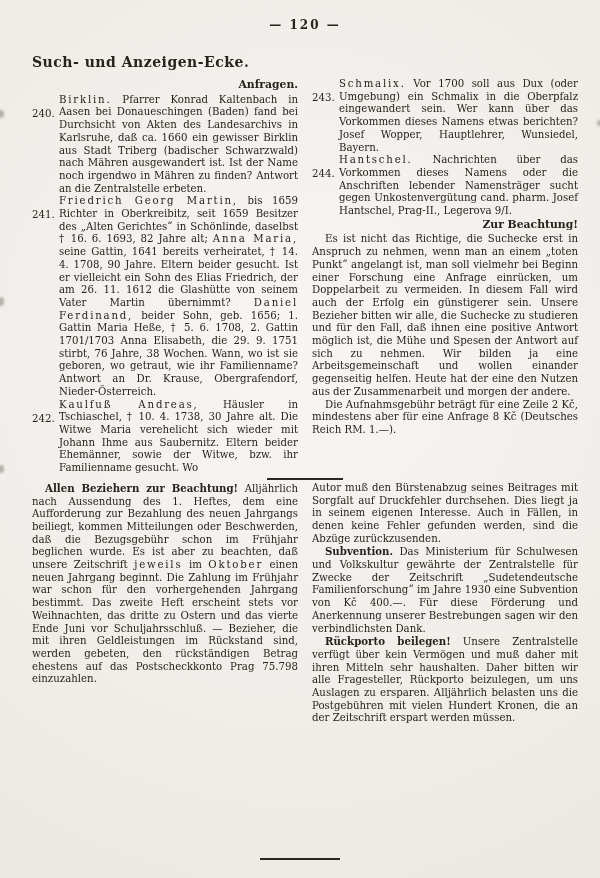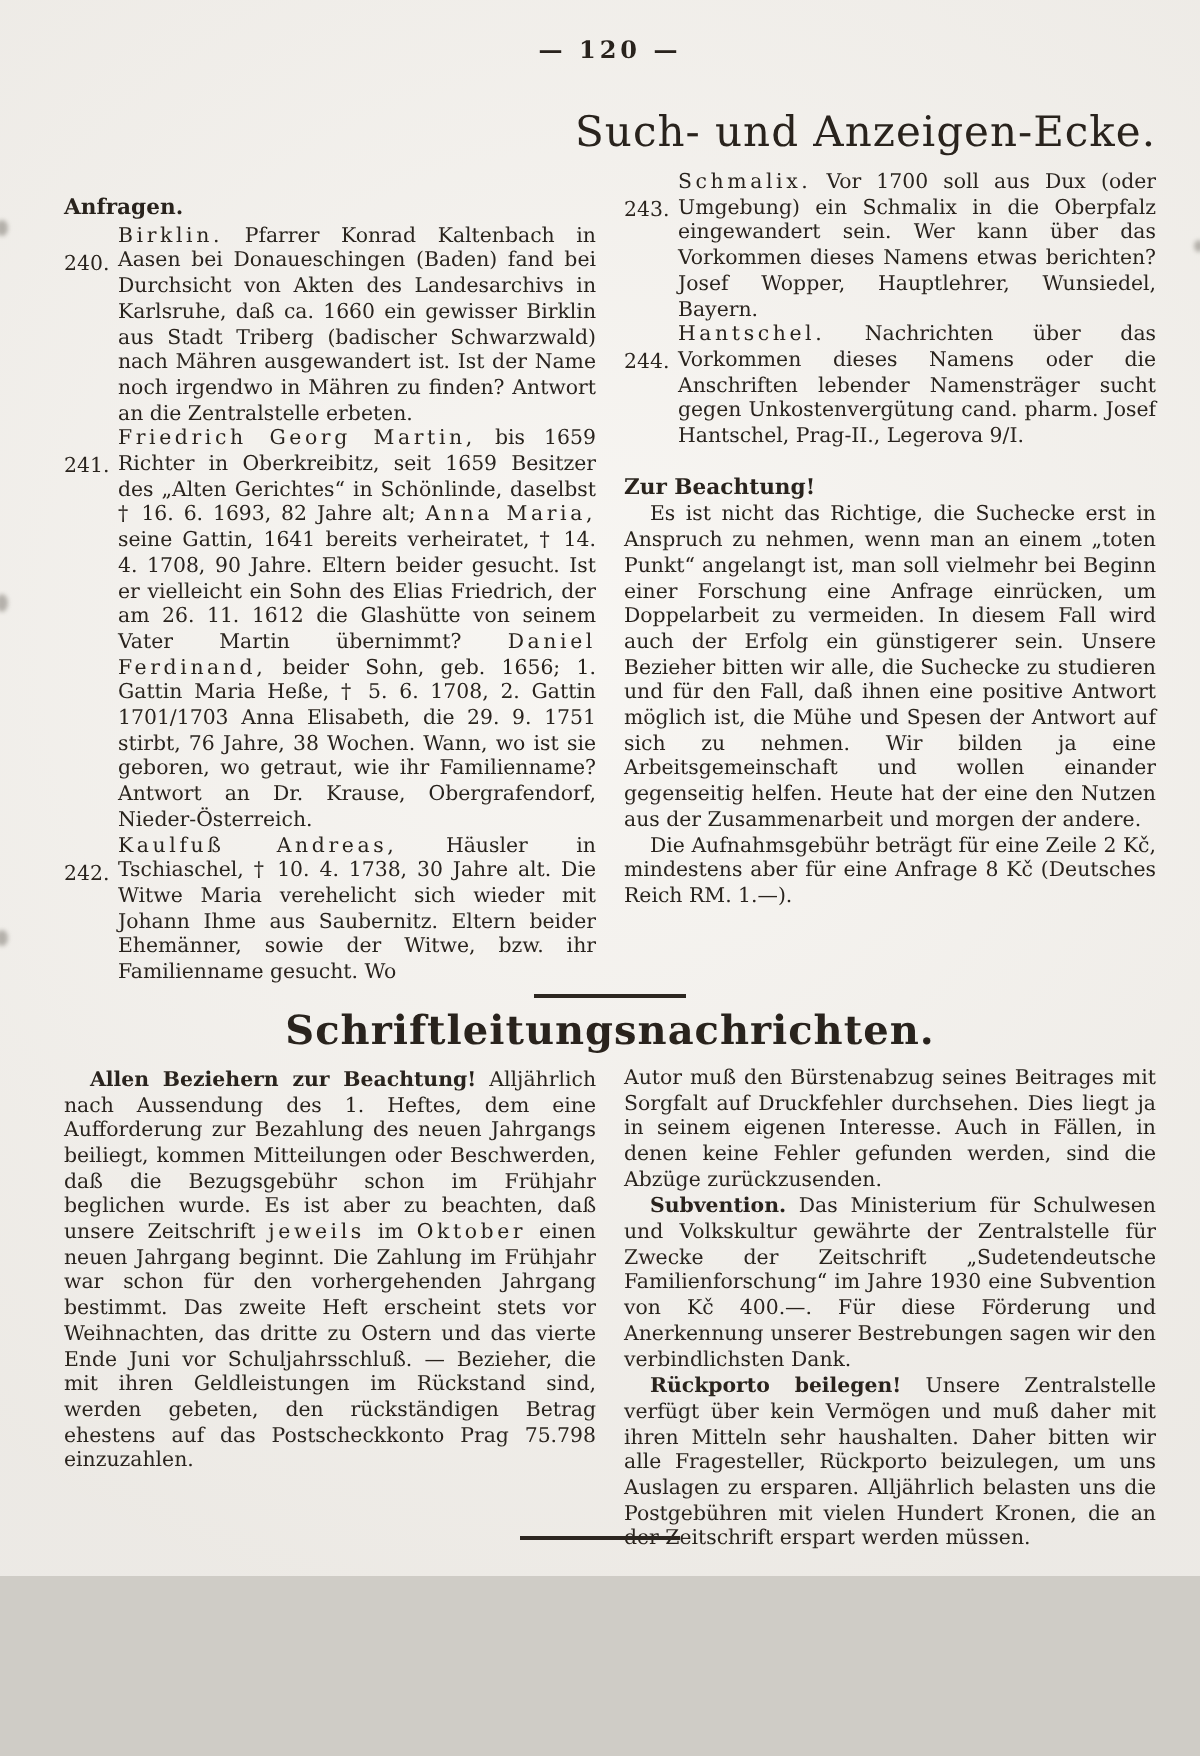--- a/index.html
+++ b/index.html
@@ -1,61 +1,61 @@
 <!DOCTYPE html>
 <html lang="de"><head>
 <meta charset="utf-8">
 <style>
   html,body{margin:0;padding:0;background:#cfccc6;}
   .page{
     position:relative;
-    width:600px;height:788px;
+    width:600px;height:878px;
     box-sizing:border-box;
     margin:0;
     padding:18px 22px 0 32px;
     background:#f4f1ec;
     background-image:radial-gradient(circle at 50% 40%, rgba(255,255,255,0.35), rgba(0,0,0,0.03) 90%);
     color:#29231d;
     font-family:"DejaVu Serif", serif;
     overflow:hidden;
   }
   .page-number{
     text-align:center;
     font-size:12px;
     font-weight:700;
     letter-spacing:2px;
     margin:0 0 2px 0;
   }
   .main-title{
-    text-align:right;
-    font-size:21px;
-    font-weight:400;
+    text-align:left;
+    font-size:14px;
+    font-weight:700;
     margin:22px 0 8px 0;
     letter-spacing:0.5px;
   }
   .section2-title{
     text-align:center;
     font-size:20px;
     font-weight:700;
     margin:4px 0 7px 0;
     letter-spacing:0.5px;
   }
   .cols{display:flex;gap:14px;}
   .col{
     flex:1 1 0;min-width:0;
     font-size:10.2px;
     line-height:12.7px;
     text-align:justify;
     hyphens:auto;-webkit-hyphens:auto;
   }
   .col-heading{
-    text-align:left;
+    text-align:right;
     font-weight:700;
     font-size:10.8px;
-    margin:12px 0 2px 0;
+    margin:1px 0 2px 0;
   }
   .entry{position:relative;padding-left:27px;}
   .enum{position:absolute;left:0;top:14px;}
   .para{margin:0;}
   .ind{text-indent:13px;}
   .sp{letter-spacing:1.8px;}
   .b{font-weight:700;}
   .section-rule{
     width:76px;border:0;border-top:2px solid #2c2620;
     margin:3px auto 2px auto;
@@ -100,21 +100,20 @@
       <div class="col-heading">Zur Beachtung!</div>
       <div id="s1-notice">
           <p class="para ind"><span class="seg">Es ist nicht das Richtige, die Suchecke erst in Anspruch zu nehmen, wenn man an einem „toten Punkt“ angelangt ist, man soll vielmehr bei Beginn einer Forschung eine Anfrage einrücken, um Doppelarbeit zu vermeiden. In diesem Fall wird auch der Erfolg ein günstigerer sein.  Unsere Bezieher bitten wir alle, die Suchecke zu studieren und für den Fall, daß ihnen eine positive Antwort möglich ist, die Mühe und Spesen der Antwort auf sich zu nehmen.  Wir bilden ja eine Arbeitsgemeinschaft und wollen einander gegenseitig helfen. Heute hat der eine den Nutzen aus der Zusammenarbeit und morgen der andere.</span></p>
           <p class="para ind"><span class="seg">Die Aufnahmsgebühr beträgt für eine Zeile 2 Kč, mindestens aber für eine Anfrage 8 Kč (Deutsches Reich RM. 1.—).</span></p>
         </div>
     </div>
   </div>
 
   <hr class="section-rule">
 
-  <h2 class="section2-title">Schriftleitungsnachrichten.</h2>
 
   <div class="cols">
     <div class="col" id="s2-left">
         <p class="para ind"><span class="seg b">Allen Beziehern zur Beachtung!</span><span class="seg"> Alljährlich nach Aussendung des 1. Heftes, dem eine Aufforderung zur Bezahlung des neuen Jahrgangs beiliegt, kommen Mitteilungen oder Beschwerden, daß die Bezugsgebühr schon im Frühjahr beglichen wurde.  Es ist aber zu beachten, daß unsere Zeitschrift </span><span class="seg sp">jeweils</span><span class="seg"> im </span><span class="seg sp">Oktober</span><span class="seg"> einen neuen Jahrgang beginnt.  Die Zahlung im Frühjahr war schon für den vorhergehenden Jahrgang bestimmt. Das zweite Heft erscheint stets vor Weihnachten, das dritte zu Ostern und das vierte Ende Juni vor Schuljahrsschluß. — Bezieher, die mit ihren Geldleistungen im Rückstand sind, werden gebeten, den rückständigen Betrag ehestens auf das Postscheckkonto Prag 75.798 einzuzahlen.</span></p>
       </div>
     <div class="col" id="s2-right">
         <p class="para"><span class="seg">Autor muß den Bürstenabzug seines Beitrages mit Sorgfalt auf Druckfehler durchsehen. Dies liegt ja in seinem eigenen Interesse. Auch in Fällen, in denen keine Fehler gefunden werden, sind die Abzüge zurückzusenden.</span></p>
         <p class="para ind"><span class="seg b">Subvention.</span><span class="seg">  Das Ministerium für Schulwesen und Volkskultur gewährte der Zentralstelle für Zwecke der Zeitschrift „Sudetendeutsche Familienforschung“ im Jahre 1930 eine Subvention von Kč 400.—.  Für diese Förderung und Anerkennung unserer Bestrebungen sagen wir den verbindlichsten Dank.</span></p>
         <p class="para ind"><span class="seg b">Rückporto beilegen!</span><span class="seg">  Unsere Zentralstelle verfügt über kein Vermögen und muß daher mit ihren Mitteln sehr haushalten.  Daher bitten wir alle Fragesteller, Rückporto beizulegen, um uns Auslagen zu ersparen.  Alljährlich belasten uns die Postgebühren mit vielen Hundert Kronen, die an der Zeitschrift erspart werden müssen.</span></p>
       </div>

